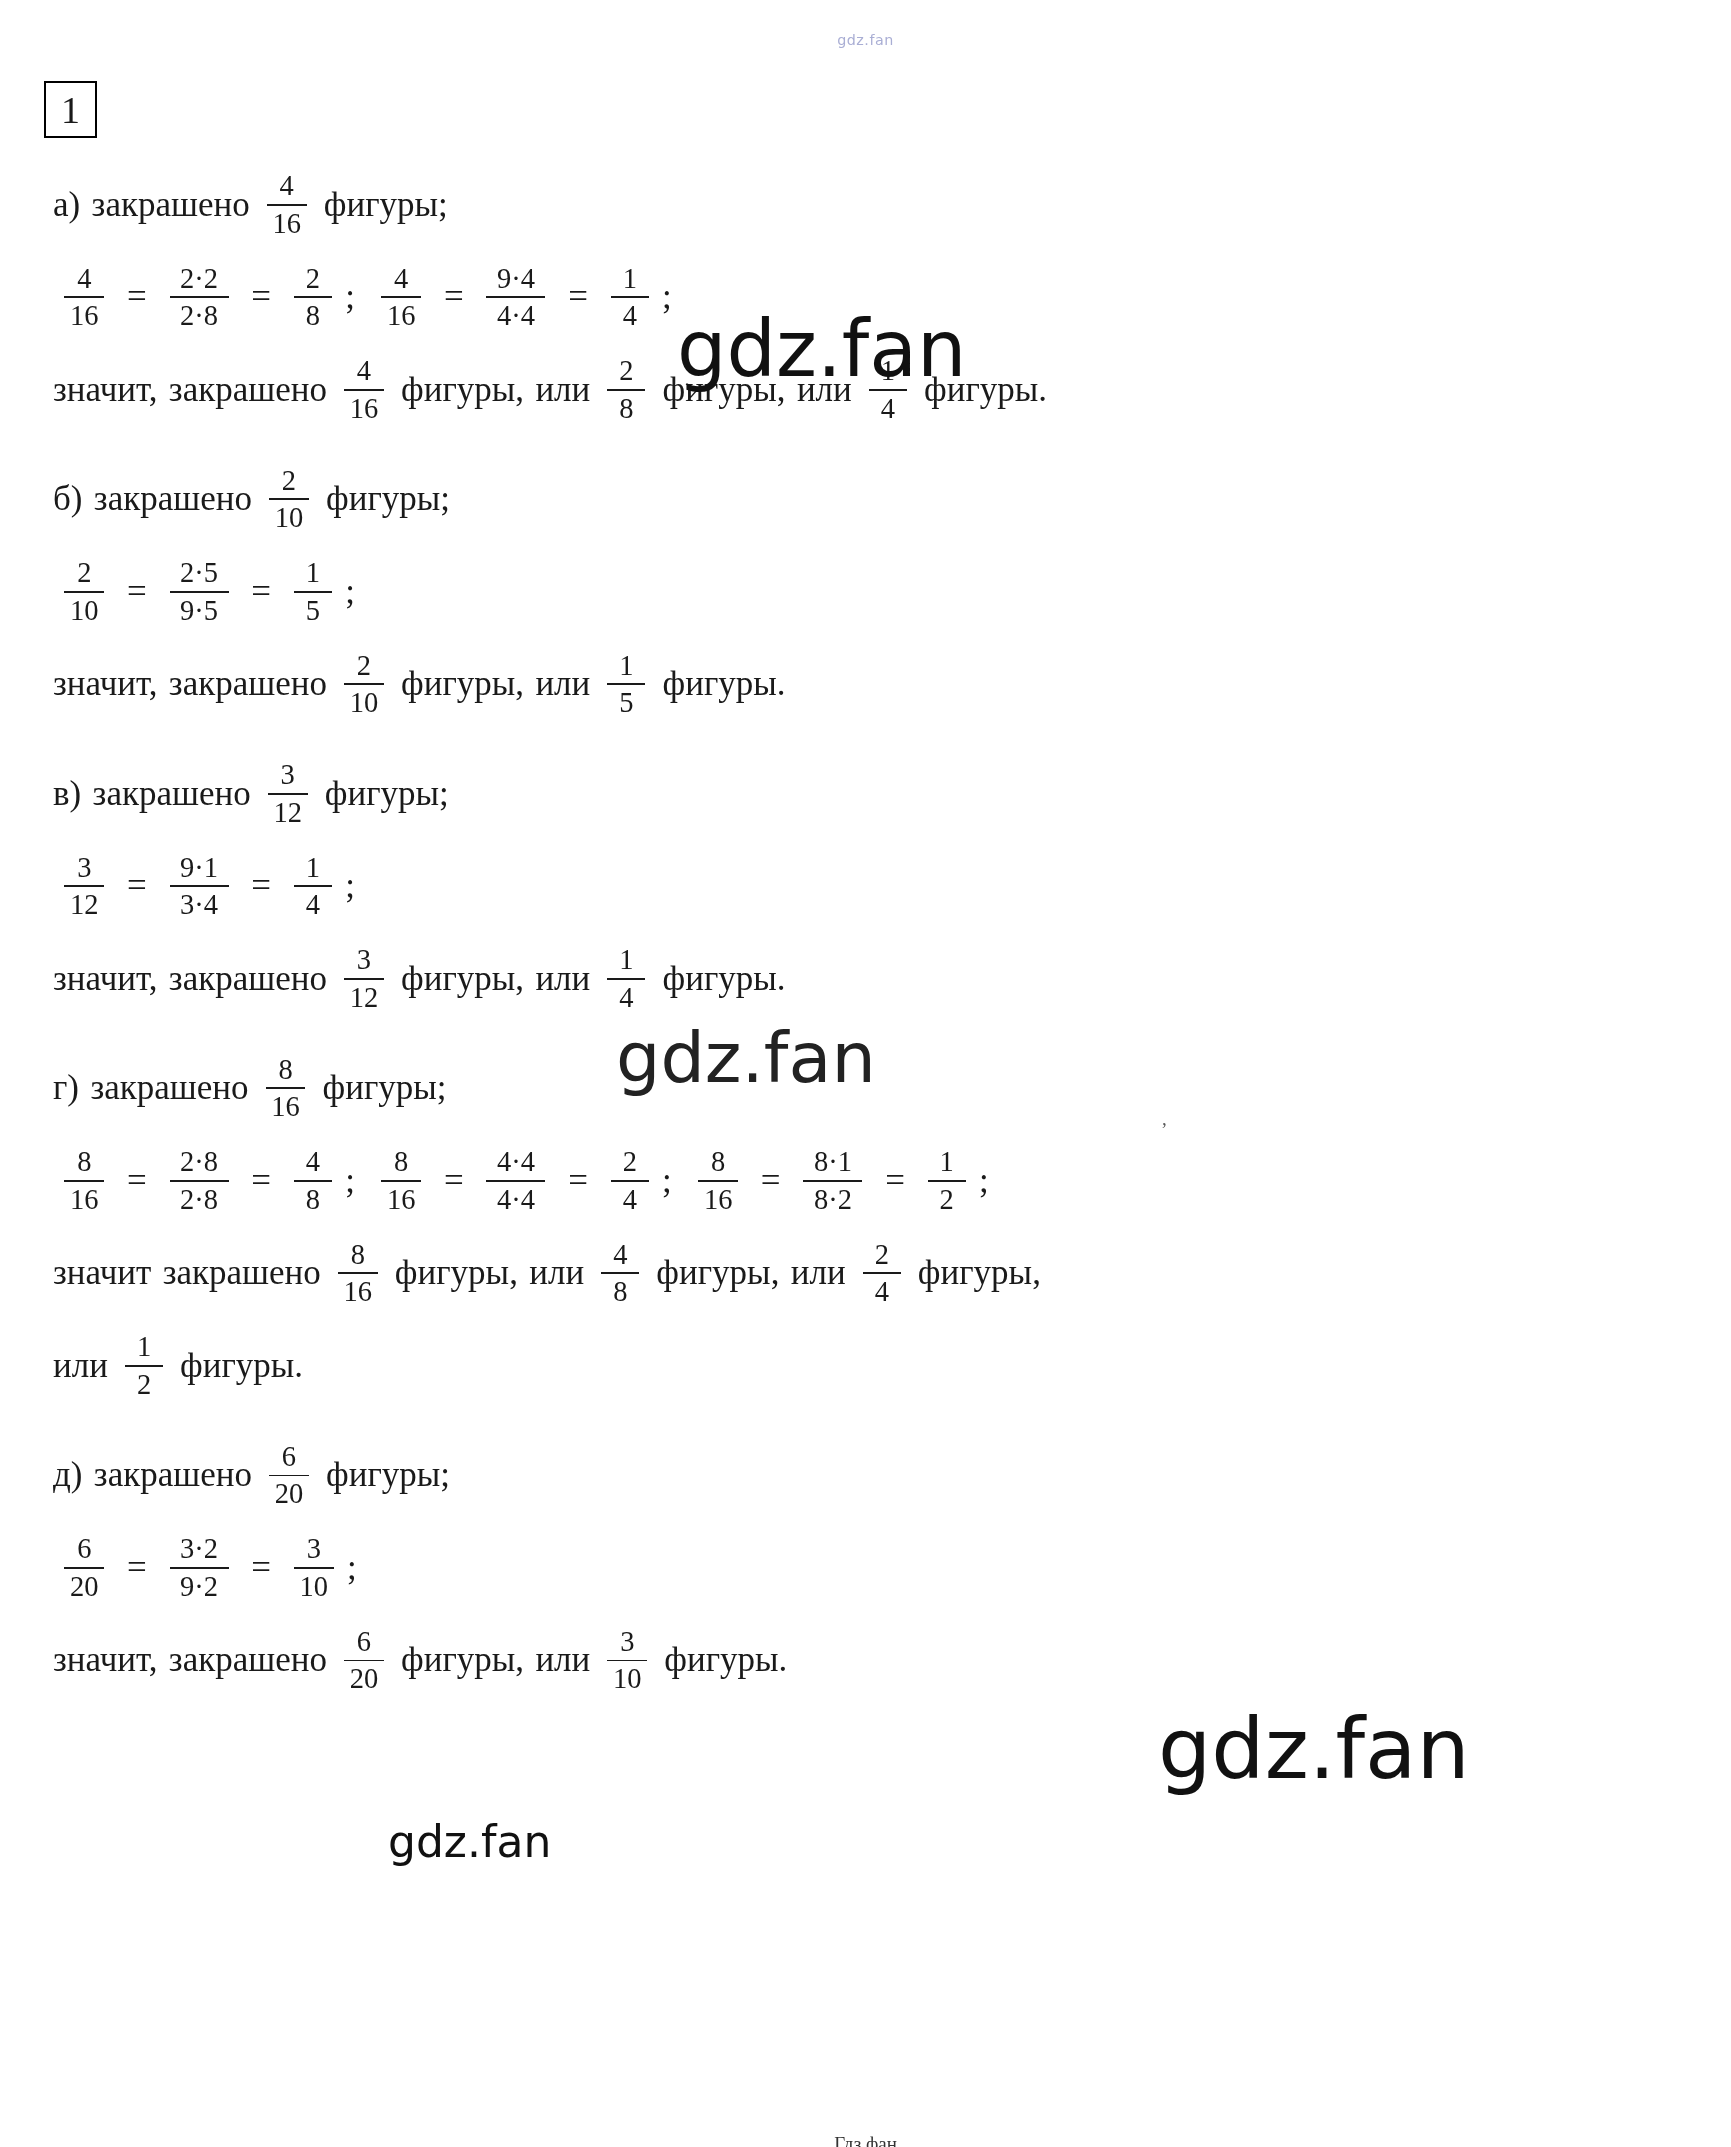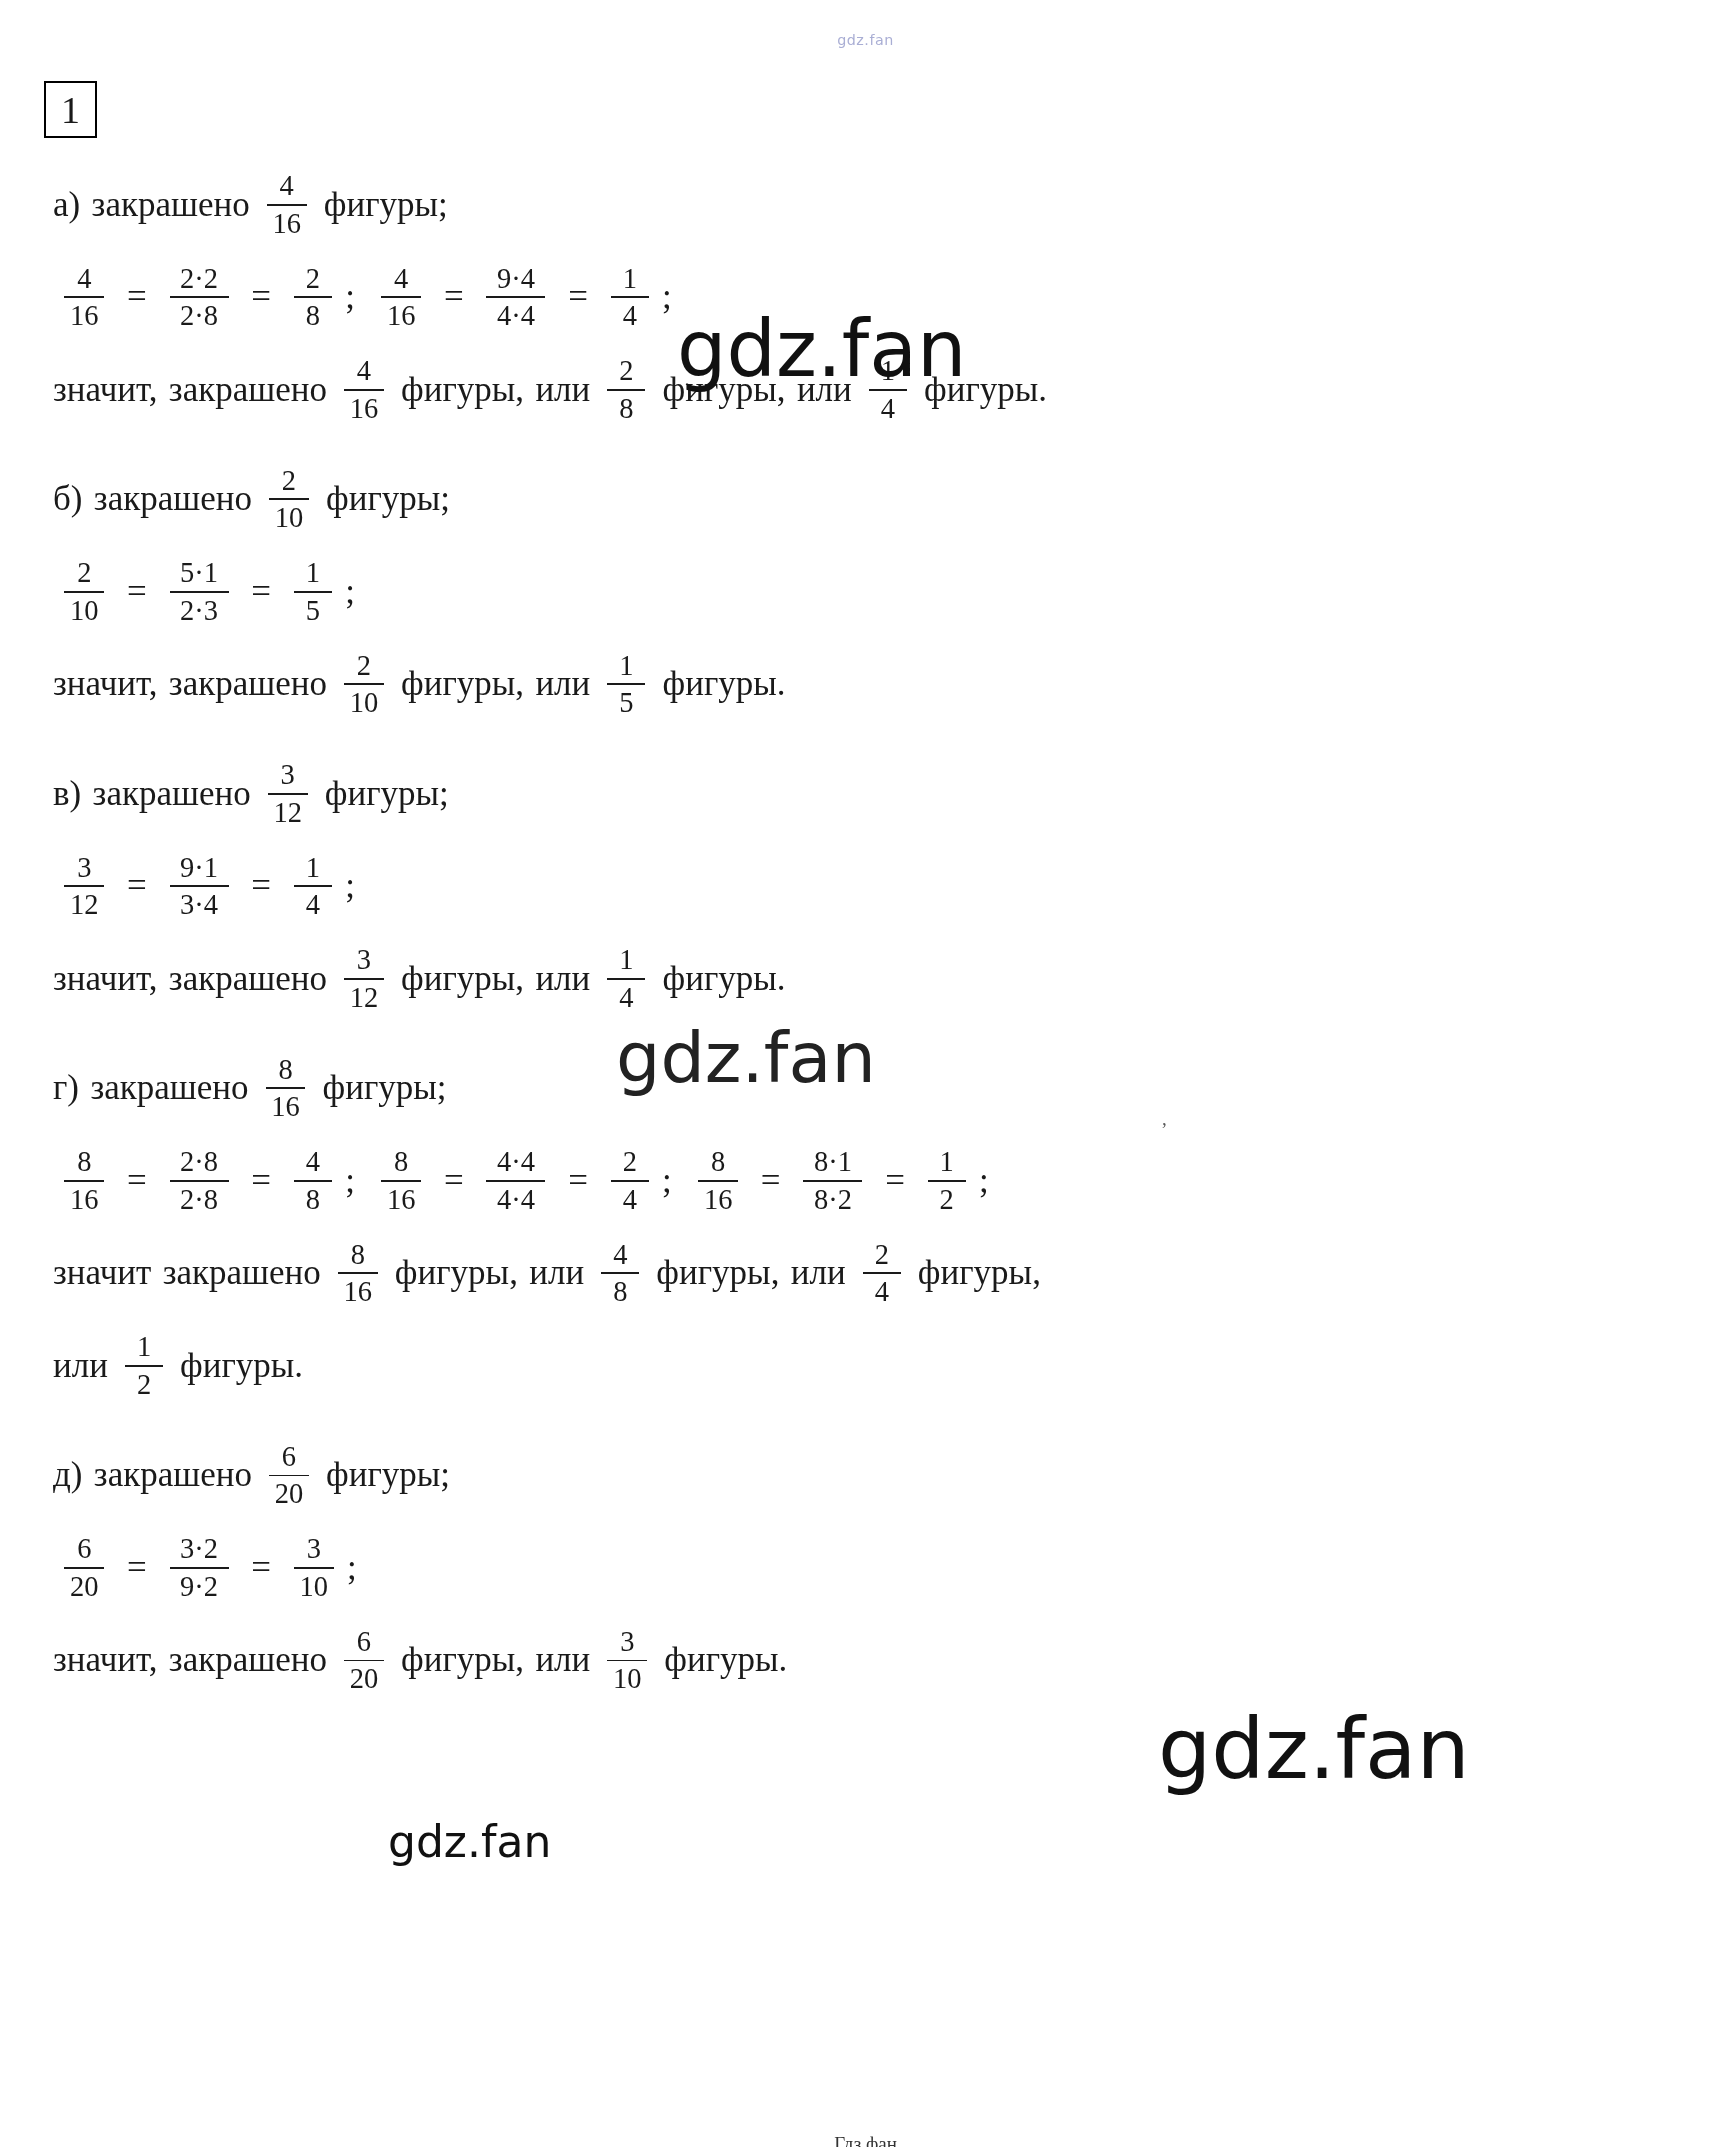--- a/index.html
+++ b/index.html
@@ -241,23 +241,23 @@
     </div>
 
     <div class="line calc">
       <span class="frac">
         <span class="num">2</span>
         <span class="bar"></span>
         <span class="den">10</span>
       </span>
       <span class="eq">=</span>
       <span class="frac wide">
-        <span class="num">5·1</span>
-        <span class="bar"></span>
-        <span class="den">2·3</span>
+        <span class="num">2·5</span>
+        <span class="bar"></span>
+        <span class="den">9·5</span>
       </span>
       <span class="eq">=</span>
       <span class="frac">
         <span class="num">1</span>
         <span class="bar"></span>
         <span class="den">5</span>
       </span>
       <span class="semi">;</span>
     </div>
 

